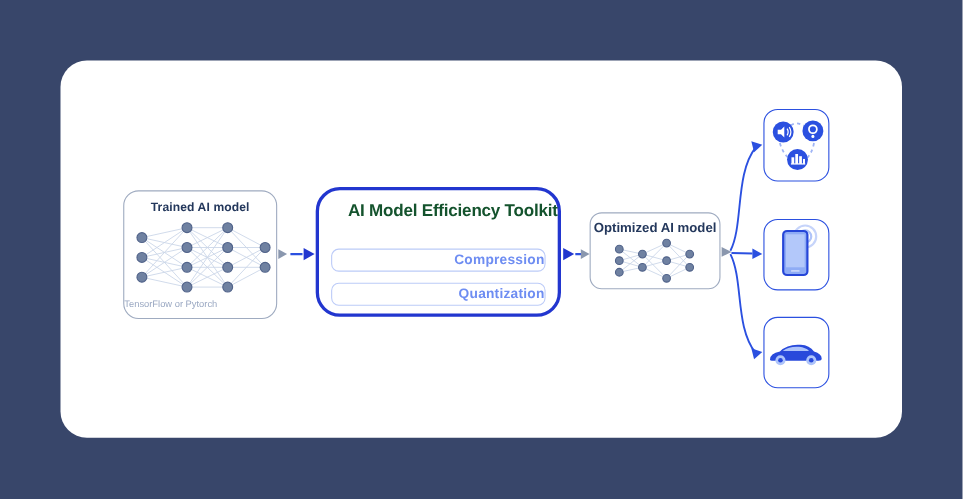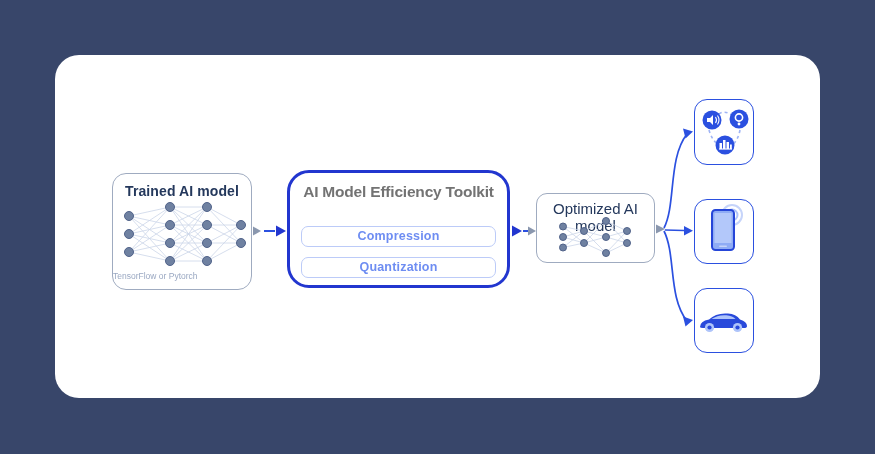--- a/index.html
+++ b/index.html
@@ -10,52 +10,52 @@
     position: absolute; left: 55px; top: 55px; width: 765px; height: 343px;
     background: #ffffff; border-radius: 24px;
   }
   .box { position: absolute; background: #fff; }
   .trained-box {
     left: 112px; top: 173px; width: 140px; height: 117px;
     border: 1.5px solid #9FABC0; border-radius: 14px;
   }
   .trained-title {
     position: absolute; top: 9px; left: 0; width: 100%;
-    text-align: center; font-size: 14px; font-weight: bold;
+    text-align: center; font-size: 11px; font-weight: bold;
     color: #24385C; letter-spacing: 0.1px;
   }
   .trained-caption {
     position: absolute; bottom: 8px; left: 0; width: 100%;
     font-size: 8.5px; color: #9AA8C2;
   }
   .net-svg { position: absolute; left: 2px; top: 24px; }
   .net-svg-opt { position: absolute; left: 18px; top: 20px; }
   .aimet-box {
     left: 287px; top: 170px; width: 223px; height: 118px;
     border: 3px solid #2236CF; border-radius: 22px;
   }
   .aimet-title {
-    margin-top: 9px; text-align: center; font-size: 15.5px; line-height: 19px;
-    font-weight: bold; color: #737373; letter-spacing: -0.2px;
+    margin-top: 9px; text-align: right; font-size: 15.5px; line-height: 19px;
+    font-weight: bold; color: #14532d; letter-spacing: -0.2px;
   }
   .pill {
     position: absolute; left: 11px; width: 195px; height: 21px;
     border: 1px solid #BCCBF8; border-radius: 7px; background: #fff;
-    text-align: center; font-size: 12.5px; font-weight: bold; color: #6E8DF2;
+    text-align: right; font-size: 12.5px; font-weight: bold; color: #6E8DF2;
     line-height: 19px; letter-spacing: 0.2px;
   }
   .pill-compression { top: 53px; }
   .pill-quantization { top: 84px; }
   .optimized-box {
     left: 536px; top: 193px; width: 119px; height: 70px;
     border: 1.5px solid #9FABC0; border-radius: 11px;
   }
   .optimized-title {
     position: absolute; top: 6px; left: 0; width: 100%;
-    text-align: center; font-size: 15px; font-weight: normal; color: #24385C;
+    text-align: center; font-size: 12px; font-weight: bold; color: #24385C;
   }
   .target-box {
     position: absolute; left: 694px; width: 60px; height: 65px;
     border: 1.8px solid #2B50E0; border-radius: 13px; background: #fff;
   }
   .target-top { top: 99px; height: 66px; }
   .target-mid { top: 199px; }
   .target-bot { top: 288px; }
   .overlay { position: absolute; left: 0; top: 0; pointer-events: none; }
 </style>

